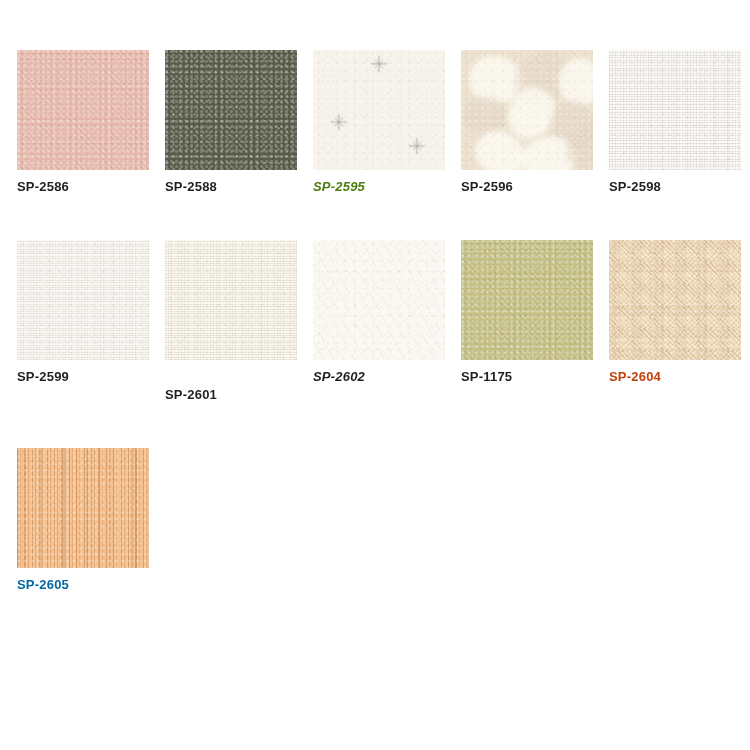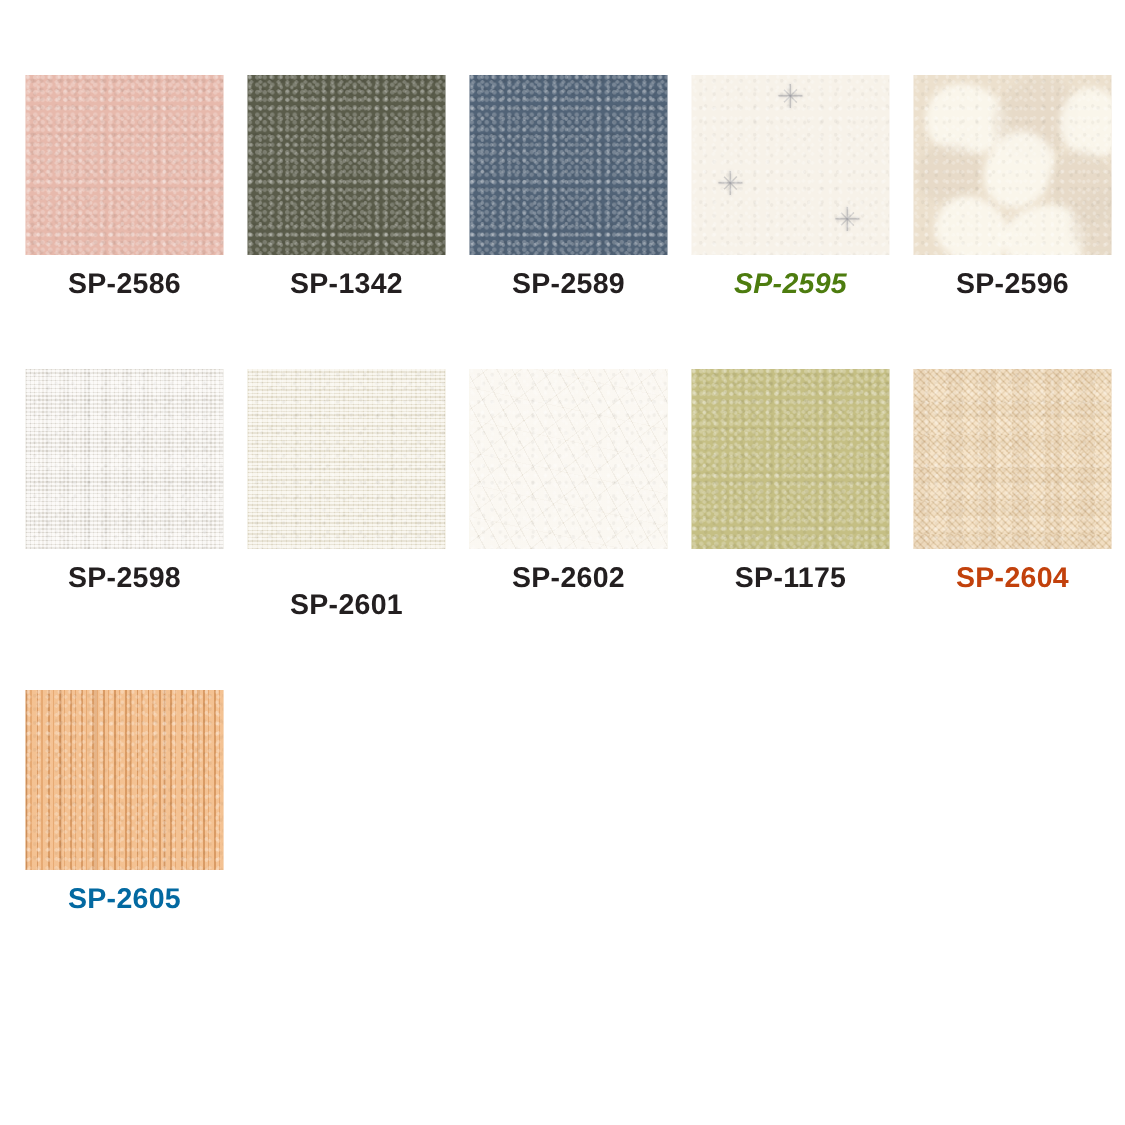--- a/index.html
+++ b/index.html
@@ -49,22 +49,21 @@
       radial-gradient(circle at 22% 18%, rgba(255,255,255,0.30) 0 1px, transparent 1.4px),
       radial-gradient(circle at 68% 42%, rgba(0,0,0,0.045) 0 1px, transparent 1.4px),
       radial-gradient(circle at 44% 77%, rgba(255,255,255,0.26) 0 1px, transparent 1.4px),
       radial-gradient(circle at 86% 88%, rgba(0,0,0,0.04) 0 1px, transparent 1.4px);
     background-size: 7px 7px, 9px 9px, 6px 6px, 11px 11px;
     opacity: 0.9;
   }
 
   .swatch-label {
     margin-top: 10px;
-    text-align: center;
-    font-size: 19px;
+    font-size: 13px;
     font-weight: bold;
     letter-spacing: 0.2px;
     color: #231f20;
     line-height: 1;
     font-family: "Liberation Sans", "DejaVu Sans", sans-serif;
   }
 
   
 
   
@@ -254,27 +253,21 @@
     <div class="swatch-cell">
       <div class="swatch-tile tex-grain" title="solid dusty pink with fine stipple grain" style="background-color: rgb(231, 185, 172);">
         <div class="tex-layer"></div>
       </div>
       <div class="swatch-label" style="color: rgb(35, 31, 32);">SP-2586</div>
     </div>
     <div class="swatch-cell">
       <div class="swatch-tile tex-grain" title="solid olive drab green with fine stipple grain" style="background-color: rgb(90, 92, 74);">
         <div class="tex-layer"></div>
       </div>
-      <div class="swatch-label" style="color: rgb(35, 31, 32);">SP-1342</div>
-    </div>
-    <div class="swatch-cell">
-      <div class="swatch-tile tex-grain" title="solid slate blue with fine stipple grain" style="background-color: rgb(81, 99, 119);">
-        <div class="tex-layer"></div>
-      </div>
-      <div class="swatch-label" style="color: rgb(35, 31, 32);">SP-2589</div>
+      <div class="swatch-label" style="color: rgb(35, 31, 32);">SP-2588</div>
     </div>
     <div class="swatch-cell">
       <div class="swatch-tile tex-sparkle" title="cream with scattered silver star sparkle motifs" style="background-color: rgb(247, 242, 233);">
         <div class="tex-layer">
           <span class="star" style="left: 66px; top: 14px;">
             <i></i>
             <i></i>
           </span>
           <span class="star" style="left: 26px; top: 72px;">
             <i></i>
@@ -304,30 +297,36 @@
       </div>
       <div class="swatch-label" style="color: rgb(35, 31, 32);">SP-2596</div>
     </div>
     <div class="swatch-cell">
       <div class="swatch-tile tex-linen" title="off-white coarse linen crosshatch weave" style="background-color: rgb(244, 239, 231);">
         <div class="tex-layer"></div>
       </div>
       <div class="swatch-label" style="color: rgb(35, 31, 32);">SP-2598</div>
     </div>
     <div class="swatch-cell">
+      <div class="swatch-tile tex-weave" title="pale ivory fine horizontal weave" style="background-color: rgb(241, 235, 225);">
+        <div class="tex-layer"></div>
+      </div>
+      <div class="swatch-label" style="color: rgb(35, 31, 32);">SP-2599</div>
+    </div>
+    <div class="swatch-cell">
       <div class="swatch-tile tex-weave" title="cream horizontal textile weave" style="background-color: rgb(238, 231, 211);">
         <div class="tex-layer"></div>
       </div>
       <div class="swatch-label" style="color: rgb(35, 31, 32); margin-top: 28px;">SP-2601</div>
     </div>
     <div class="swatch-cell">
       <div class="swatch-tile tex-crinkle" title="cream crinkled washi paper texture" style="background-color: rgb(244, 236, 221);">
         <div class="tex-layer"></div>
       </div>
-      <div class="swatch-label" style="color: rgb(35, 31, 32);">SP-2602</div>
+      <div class="swatch-label" style="color: rgb(35, 31, 32); font-style: italic;">SP-2602</div>
     </div>
     <div class="swatch-cell">
       <div class="swatch-tile tex-grain" title="solid khaki olive with fine stipple grain" style="background-color: rgb(197, 191, 132);">
         <div class="tex-layer"></div>
       </div>
       <div class="swatch-label" style="color: rgb(35, 31, 32);">SP-1175</div>
     </div>
     <div class="swatch-cell">
       <div class="swatch-tile tex-basket" title="sand beige woven basketweave herringbone" style="background-color: rgb(237, 214, 180);">
         <div class="tex-layer"></div>

